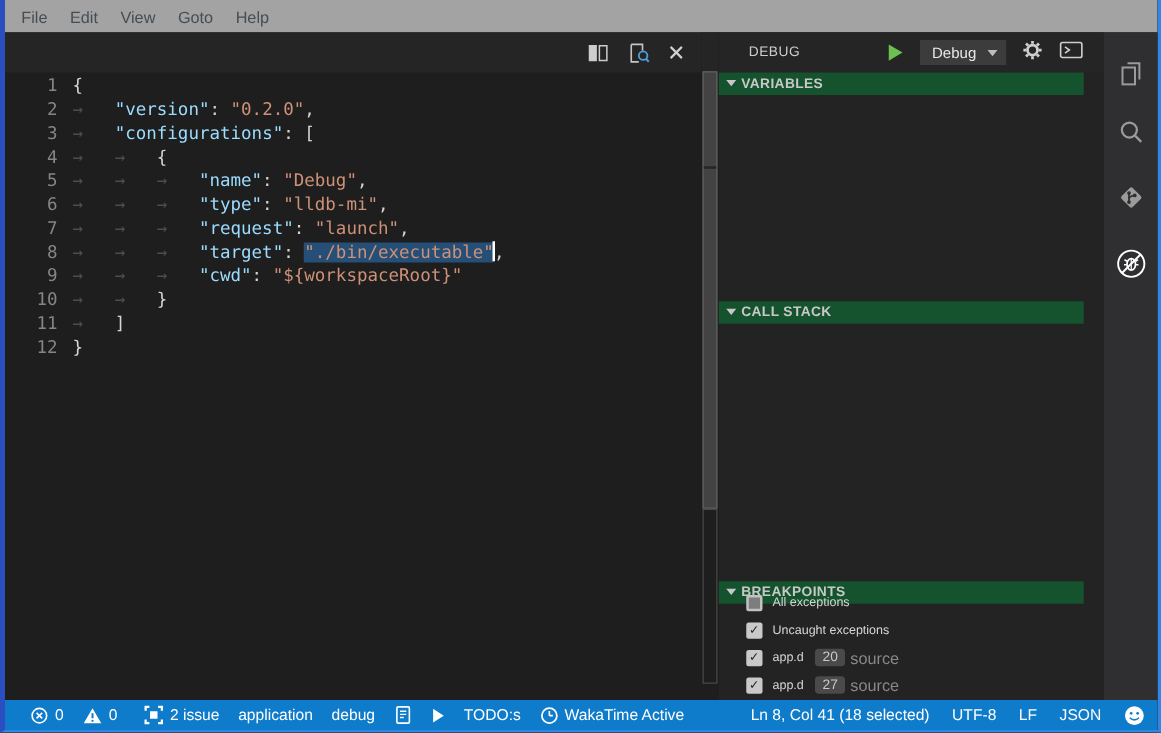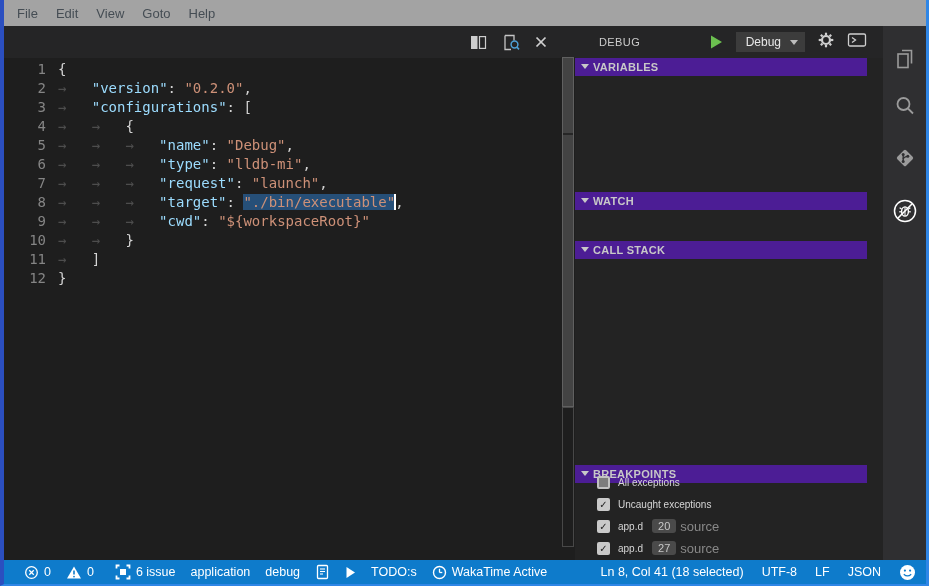--- a/index.html
+++ b/index.html
@@ -43,21 +43,21 @@
   .scroll-track{position:absolute;left:1px;top:381px;width:12px;height:140px;border:1px solid #484848;box-sizing:border-box;}
   
   .sidebar{position:absolute;left:571px;top:0;width:308px;height:534px;background:#232323;}
   .sb-header{position:absolute;left:0;top:0;right:0;height:32px;background:#252526;display:flex;align-items:center;}
   .sb-title{margin-left:24px;font-size:11px;letter-spacing:.4px;color:#cccccc;}
   .sb-toolbar{margin-left:auto;display:flex;align-items:center;gap:13px;padding-right:16px;}
   .play-btn svg{display:block;}
   .debug-dropdown{height:20px;background:#3c3c3c;display:flex;align-items:center;padding:0 7px 0 10px;gap:9px;}
   .debug-dropdown .dd-label{color:#e8e8e8;font-size:12px;}
   .dd-caret{width:0;height:0;border-left:4px solid transparent;border-right:4px solid transparent;border-top:5px solid #bdbdbd;}
-  .section-header{position:absolute;left:0;right:16px;height:18px;background:#4c1d95;display:flex;align-items:center;padding-left:18px;box-sizing:border-box;}
+  .section-header{position:absolute;left:0;right:16px;height:18px;background:#14532d;display:flex;align-items:center;padding-left:18px;box-sizing:border-box;}
   .section-header .twisty{position:absolute;left:6px;top:6px;width:0;height:0;border-left:4px solid transparent;border-right:4px solid transparent;border-top:5px solid #c8c8c8;}
   .section-label{font-size:11px;font-weight:bold;color:#c8c8c8;letter-spacing:.3px;}
   .bp-rows{position:absolute;left:0;top:445px;right:0;}
   .bp-row{height:22px;display:flex;align-items:center;padding-left:22px;}
   .cb{width:13px;height:13px;border-radius:2px;box-sizing:border-box;flex:none;}
   .cb.un{background:#7d7d7d;border:2px solid #c2c2c2;}
   .cb.ck{background:#c9c9c9;color:#1d1d1d;font-size:10px;font-weight:bold;line-height:13px;text-align:center;}
   .bp-label{color:#d6d6d6;font-size:10px;margin-left:8px;}
   .bp-badge{background:#4a4a4a;color:#c8c8c8;font-size:11px;border-radius:3px;padding:1px 6px;margin-left:9px;}
   .bp-suffix{color:#888888;font-size:13px;margin-left:4px;}
@@ -170,24 +170,20 @@
               <polyline points="5,5.5 8.5,8 5,10.5" fill="none" stroke="#cfcfcf" stroke-width="1.3"></polyline>
             </svg>
           </span>
         </div>
       </div>
 
       <div class="section-header" style="top:32px;">
         <span class="twisty"></span>
         <span class="section-label">VARIABLES</span>
       </div>
-      <div class="section-header" style="top:166px;">
-        <span class="twisty"></span>
-        <span class="section-label">WATCH</span>
-      </div>
       <div class="section-header" style="top:215px;">
         <span class="twisty"></span>
         <span class="section-label">CALL STACK</span>
       </div>
       <div class="section-header" style="top:427px;margin-top:12px;">
         <span class="twisty"></span>
         <span class="section-label">BREAKPOINTS</span>
       </div>
       <div class="bp-rows" id="bp-rows">
           <div class="bp-row">
@@ -271,21 +267,21 @@
     <span class="sb-item" style="margin-left:6px;">
       <svg width="16" height="16" viewBox="0 0 16 16">
         <g stroke="#ffffff" stroke-width="1.8" fill="none">
           <path d="M1.5 4.5 V1.5 H4.5"></path>
             <path d="M11.5 1.5 H14.5 V4.5"></path>
           <path d="M14.5 11.5 V14.5 H11.5"></path>
             <path d="M4.5 14.5 H1.5 V11.5"></path>
         </g>
         <rect x="5" y="5" width="6" height="6" fill="#ffffff"></rect>
       </svg>
-      <span>6 issue</span>
+      <span>2 issue</span>
     </span>
     <span class="sb-item">
       <span>application</span>
     </span>
     <span class="sb-item">
       <span>debug</span>
     </span>
     <span class="sb-item">
       <svg width="15" height="16" viewBox="0 0 15 16">
         <rect x="2.5" y="1.5" width="10" height="13" rx="1" fill="none" stroke="#ffffff" stroke-width="1.3"></rect>

